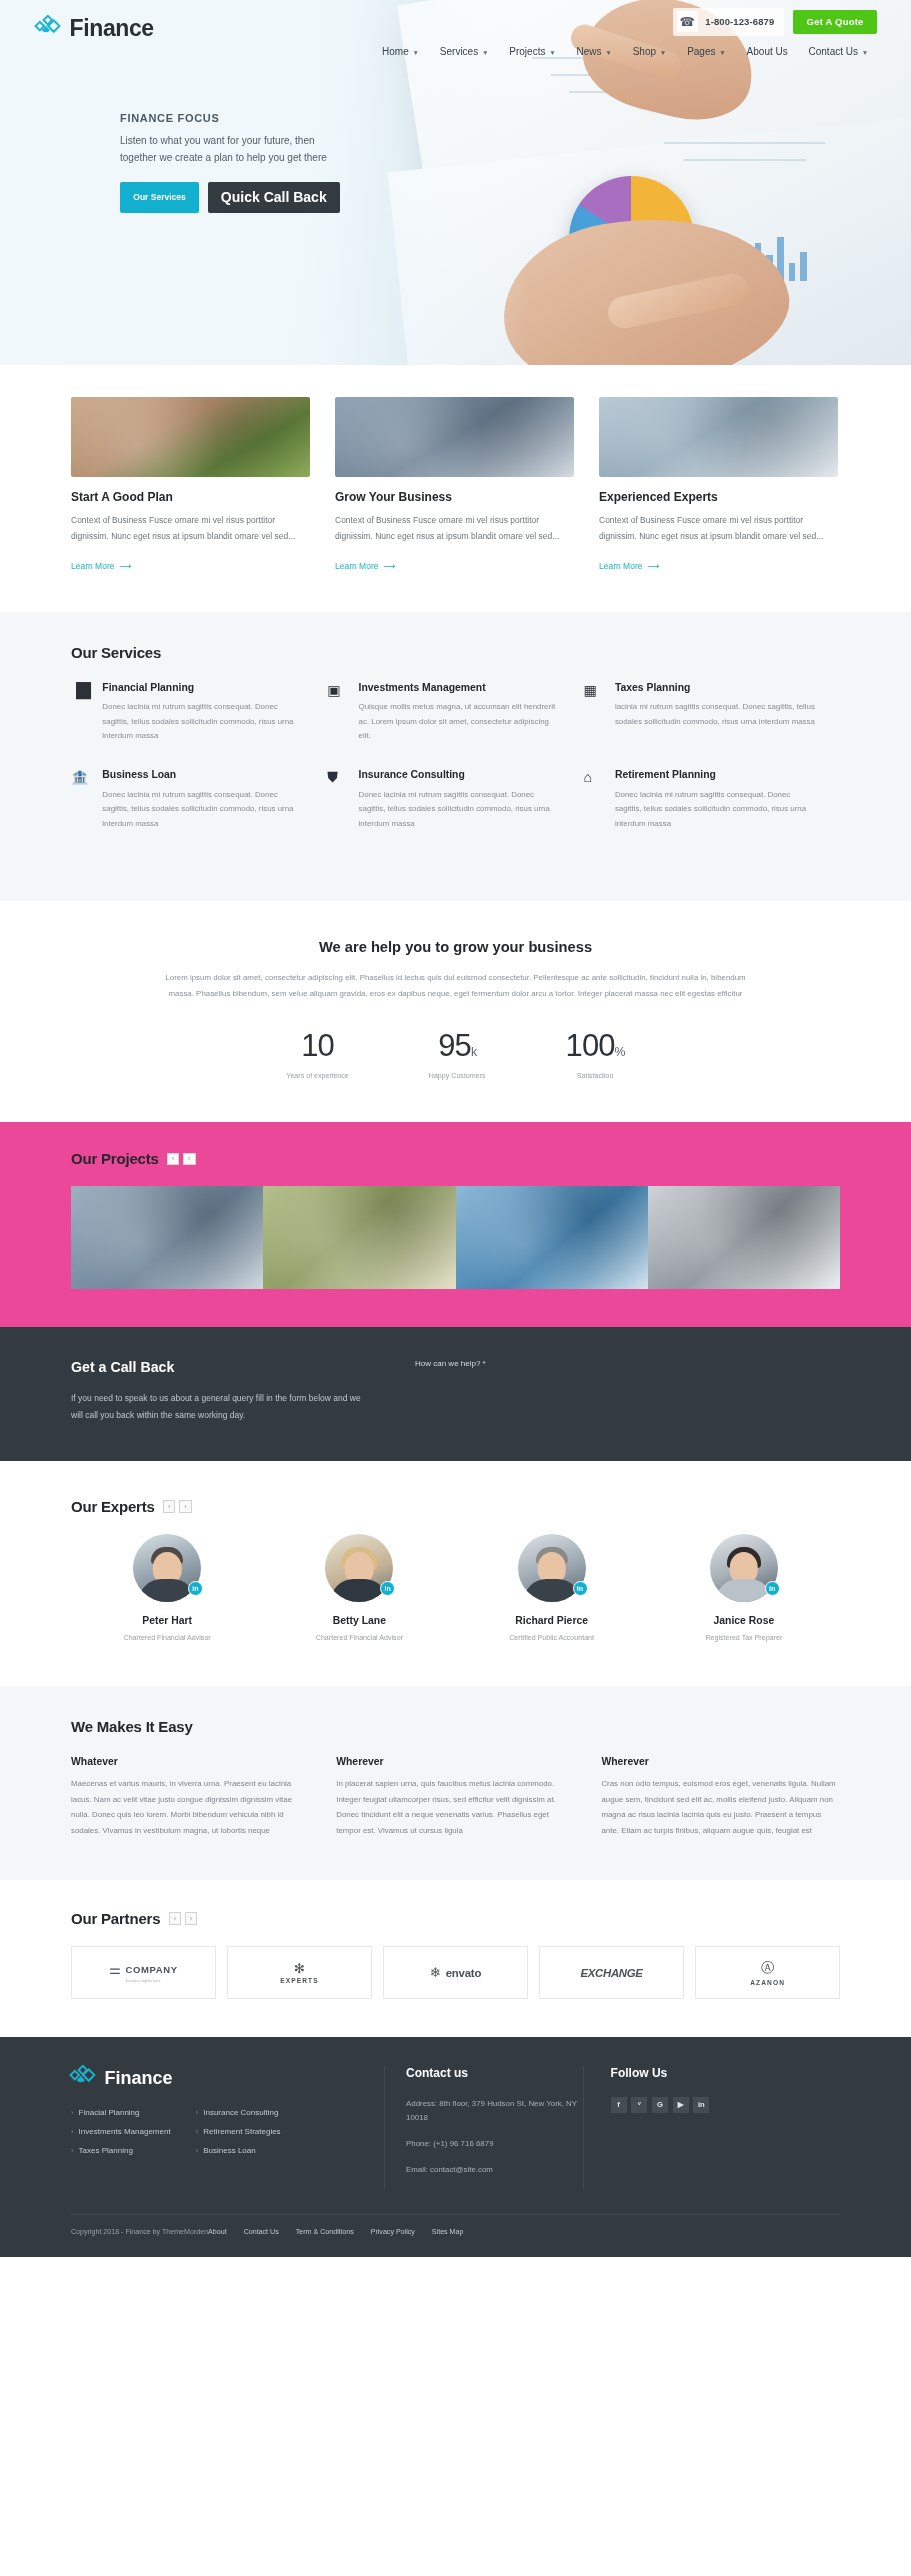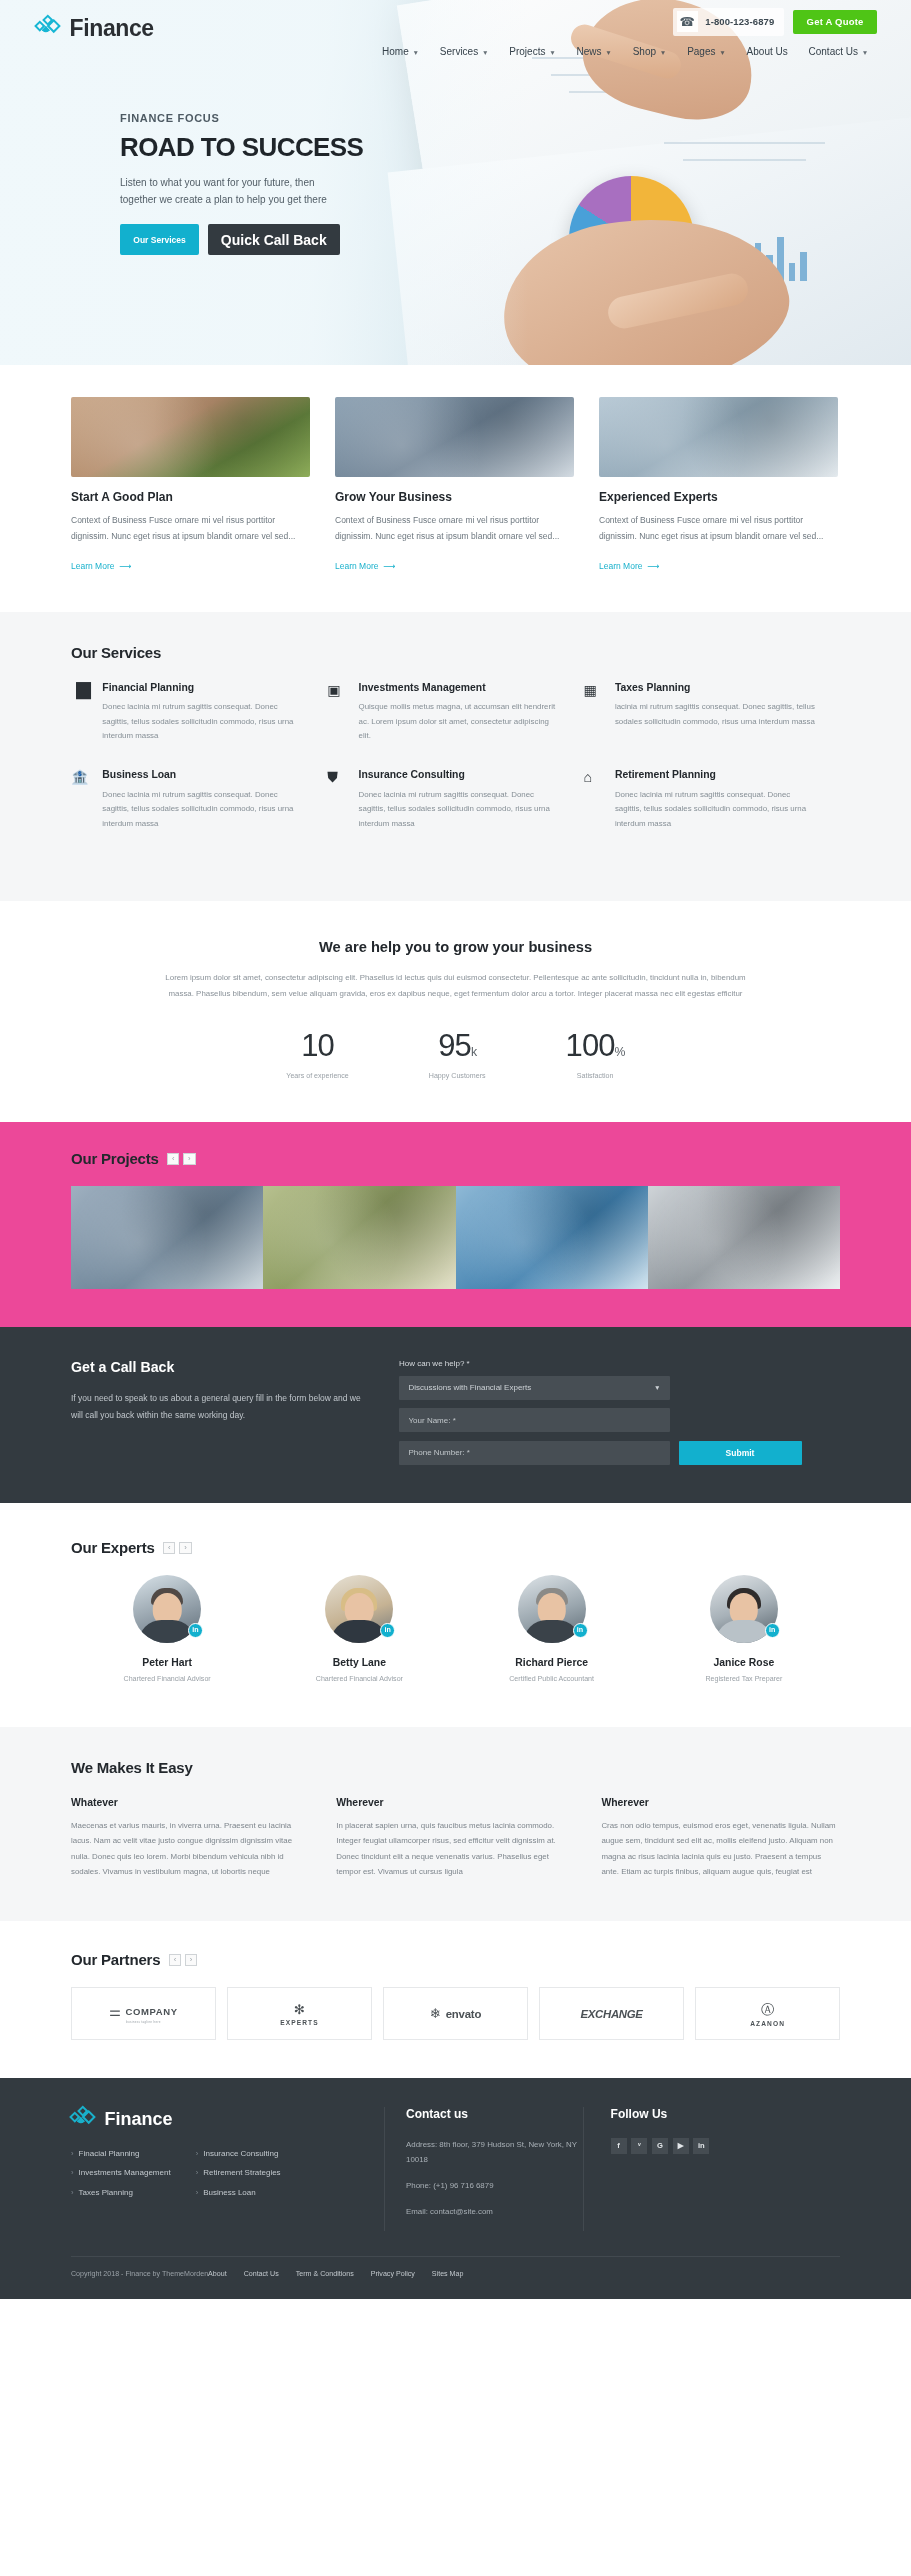--- a/index.html
+++ b/index.html
@@ -120,21 +120,21 @@
   .p1 { background: linear-gradient(140deg,#9fb0c0,#6c8397 55%,#cfd8de); }
   .p2 { background: linear-gradient(140deg,#b7c08f,#8f9e63 45%,#e3e0c8); }
   .p3 { background: linear-gradient(140deg,#8fb9d6,#3f7fae 55%,#d2e4ef); }
   .p4 { background: linear-gradient(140deg,#cfd4d8,#8d949a 50%,#eceff1); }
   .po { position: absolute; inset: 0; background:
     radial-gradient(circle at 35% 55%, rgba(255,255,255,.2), transparent 50%),
     radial-gradient(circle at 70% 25%, rgba(0,0,0,.16), transparent 55%); }
 
   
   .callback { background: #333a40; padding: 32px 0 38px; color: #fff; }
-  .cb-row { display: flex; gap: 34px; }
+  .cb-row { display: flex; gap: 50px; }
   .cb-left { width: 294px; }
   .cb-title { font-size: 14.2px; font-weight: bold; margin-bottom: 15px; }
   .cb-p { font-size: 8.5px; line-height: 1.95; color: #c1c7cc; }
   .cb-right { flex: 1; }
   .cb-label { font-size: 8px; color: #d6dade; margin-bottom: 7.6px; }
   .cb-grid { display: flex; flex-wrap: wrap; gap: 8.5px; }
   .fld { background: #474e54; border: none; height: 24px; color: #cdd2d6; font-size: 8px;
     padding: 0 9.5px; font-family: "Liberation Sans", sans-serif; border-radius: 0.9px; }
   .fld::placeholder { color: #c0c6ca; }
   .fld-sel { width: 271px; position: relative; display:flex; align-items:center; }
@@ -294,21 +294,20 @@
       </div>
       <div class="hand hand1"></div>
       <div class="hand hand2"></div>
       <div class="finger" style="left:569px;top:38px;width:114px;height:26.6px;transform:rotate(18deg)"></div>
       <div class="finger" style="left:607px;top:285px;width:142px;height:32px;transform:rotate(-12deg)"></div>
     </div>
     <div class="hero-overlay"></div>
     <div class="hero-content">
       <div class="hero-inner">
         <div class="hero-kicker">FINANCE FOCUS</div>
-        <div class="hero-title">ROAD TO SUCCESS</div>
         <div class="hero-sub">Listen to what you want for your future, then together we create a plan to help you get there</div>
         <div class="hero-btns">
           <button class="btn-primary">Our Services</button>
           <button class="btn-dark">Quick Call Back</button>
         </div>
       </div>
     </div>
   </div>
 
   <div class="features">
@@ -450,29 +449,20 @@
 
   <div class="callback">
     <div class="wrap">
       <div class="cb-row">
         <div class="cb-left">
           <div class="cb-title">Get a Call Back</div>
           <div class="cb-p">If you need to speak to us about a general query fill in the form below and we will call you back within the same working day.</div>
         </div>
         <div class="cb-right">
           <div class="cb-label">How can we help? *</div>
-          <div class="cb-grid">
-            <div class="fld fld-sel">
-              <span class="sel-txt">Discussions with Financial Experts</span>
-              <span class="sel-caret">▼</span>
-            </div>
-            <input class="fld fld-half" type="text" placeholder="Your Name: *" style="">
-            <input class="fld fld-half" type="text" placeholder="Phone Number: *" style="">
-            <button class="submit-btn">Submit</button>
-          </div>
         </div>
       </div>
     </div>
   </div>
 
   <div class="experts">
     <div class="wrap">
       <div class="sec-title-row">
         <div class="sec-title">Our Experts</div>
         <div class="navbtns">

